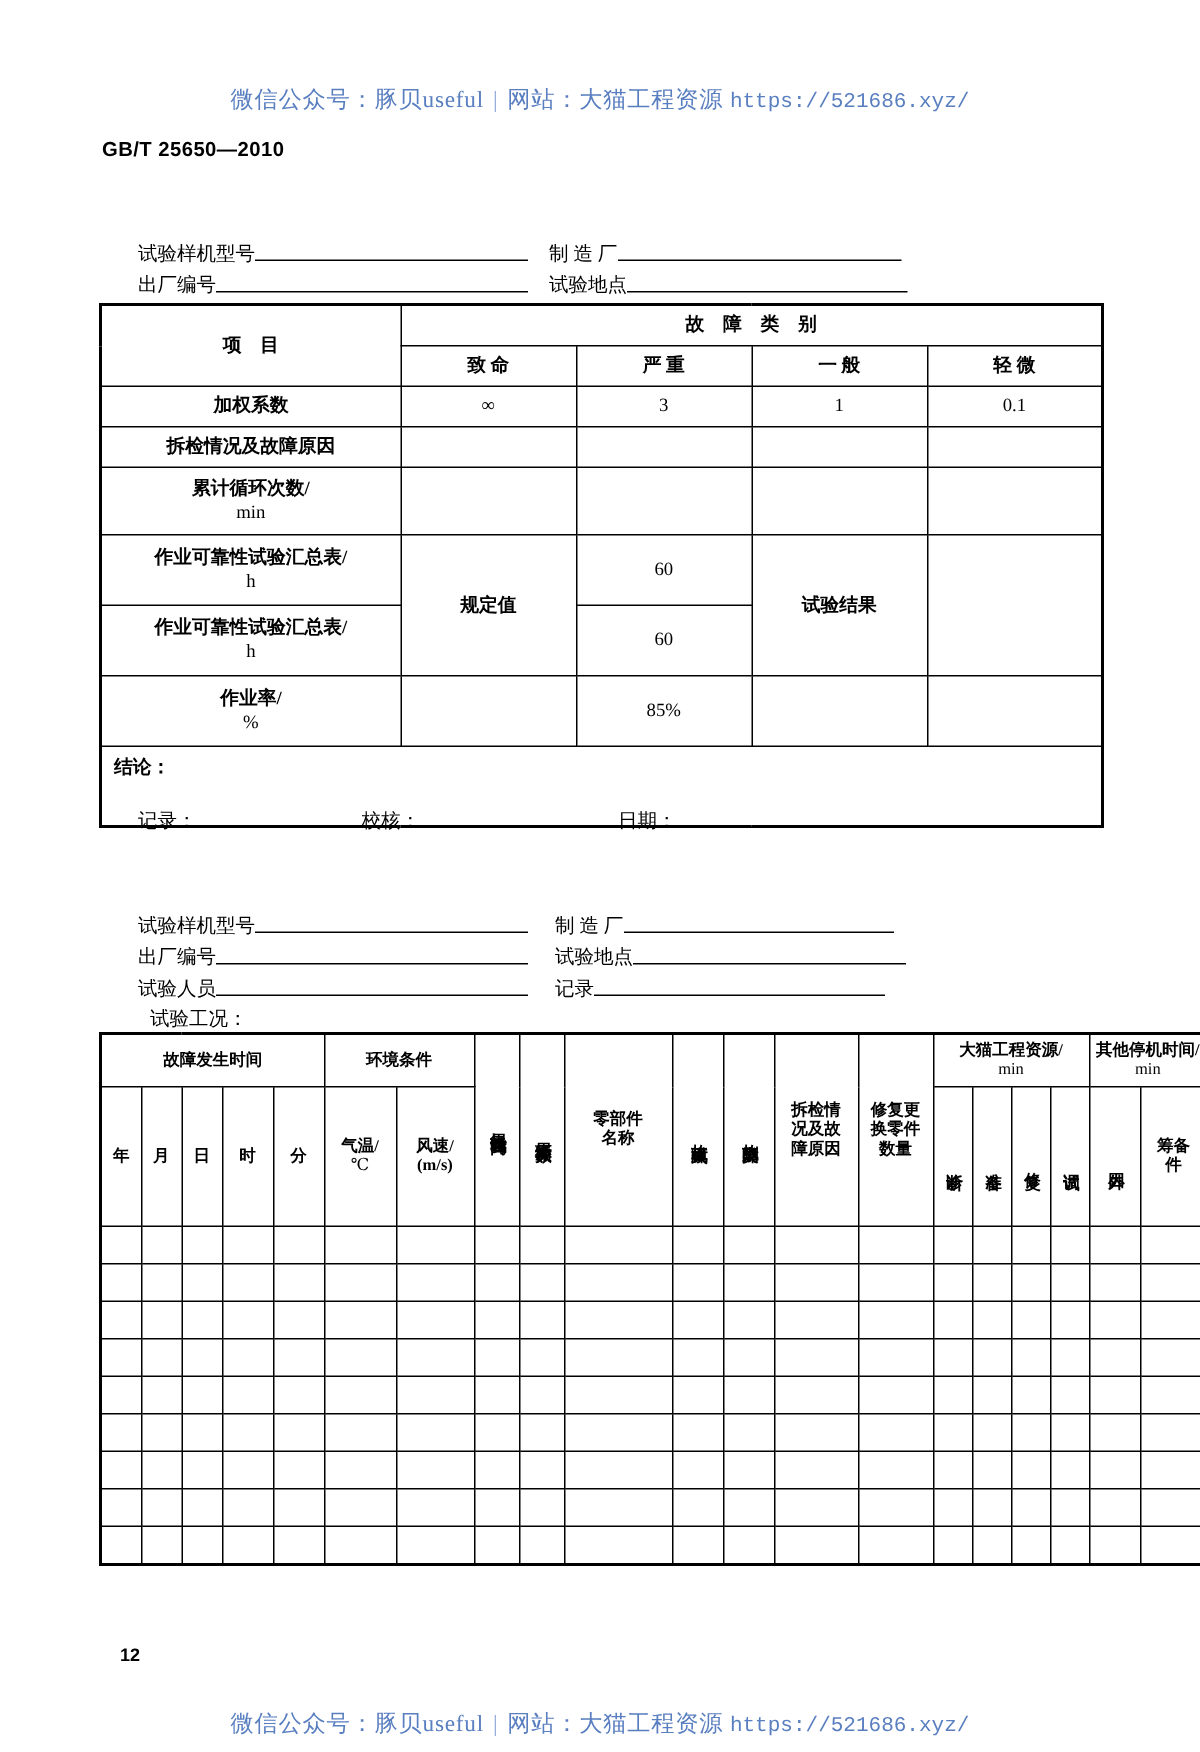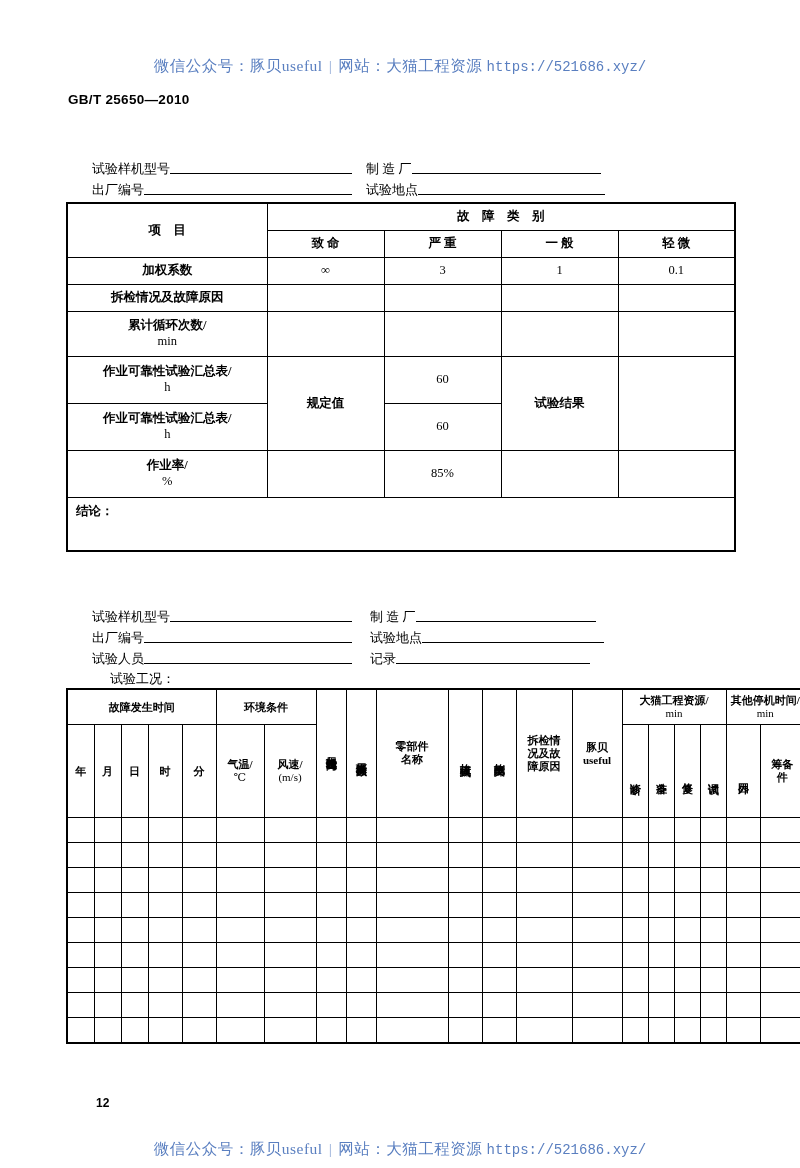--- a/index.html
+++ b/index.html
@@ -57,21 +57,20 @@
     letter-spacing: 0.3px;
   }
 
   .page-no {
     position: absolute;
     left: 80px;
     top: 1096px;
     font-family: "Liberation Sans", "DejaVu Sans", sans-serif;
     font-weight: bold;
     font-size: 12px;
-    margin-left: 16px;
   }
 
   
   .tbl-title {
     position: absolute;
     left: 0;
     width: 800px;
     text-align: center;
     font-weight: bold;
     font-size: 14.5px;
@@ -249,20 +248,28 @@
         <td class="num">85%</td>
         <td></td>
         <td></td>
       </tr>
       <tr>
         <td colspan="5" class="tl" style="height:46px; vertical-align:top; padding-top:6px !important;">结论：</td>
       </tr>
     </tbody>
   </table>
 
+  <div class="fieldrow" id="a7-footer">
+    <span class="lab">记录：</span>
+    <span class="rule" style="width:74px;"></span>
+    <span class="lab" style="padding-left:36px;">校核：</span>
+    <span class="rule" style="width:96px;"></span>
+    <span class="lab" style="padding-left:36px;">日期：</span>
+    <span class="rule" style="width:130px;"></span>
+  </div>
 
 
   <div class="fieldrow" style="left:92px; top:608px;">
     <span class="lab">试验样机型号</span>
     <span class="rule" style="width:182px;"></span>
   </div>
   <div class="fieldrow" style="left:370px; top:608px;">
     <span class="lab">制 造 厂</span>
     <span class="rule" style="width:180px;"></span>
   </div>
@@ -275,21 +282,21 @@
     <span class="rule" style="width:182px;"></span>
   </div>
   <div class="fieldrow" style="left:370px; top:650px;">
     <span class="lab">记录</span>
     <span class="rule" style="width:194px;"></span>
   </div>
   <div class="fieldrow" style="left:92px; top:650px;">
     <span class="lab">试验人员</span>
     <span class="rule" style="width:208px;"></span>
   </div>
-  <div class="fieldrow" style="left:110px; top:670px;">
+  <div class="fieldrow" style="left:100px; top:670px;">
     <span class="lab">试验工况：</span>
   </div>
 
   <table class="doc outer" id="table-a8">
     <colgroup>
       <col style="width:27px">
         <col style="width:27px">
         <col style="width:27px">
       <col style="width:34px">
         <col style="width:34px">
@@ -321,21 +328,21 @@
           <span class="vwrap">累计循环次数</span>
         </td>
         <td rowspan="2" style="padding:0 16px !important;font-family:Liberation Mono, monospace;">零部件名称</td>
         <td rowspan="2">
           <span class="vwrap">故障模式</span>
         </td>
         <td rowspan="2">
           <span class="vwrap">故障类别</span>
         </td>
         <td rowspan="2" style="padding:0 6px !important;">拆检情况及故障原因</td>
-        <td rowspan="2" style="padding:0 6px !important;">豚贝useful</td>
+        <td rowspan="2" style="padding:0 6px !important;">修复更换零件数量</td>
         <td colspan="4">
           <div>大猫工程资源/</div>
           <div style="font-weight:normal">min</div>
         </td>
         <td colspan="2">
           <div>其他停机时间/</div>
           <div style="font-weight:normal">min</div>
         </td>
       </tr>
       <tr>
@@ -343,21 +350,21 @@
         <td>月</td>
         <td>日</td>
         <td>时</td>
         <td>分</td>
         <td>
           <div>气温/</div>
           <div style="font-weight:normal">℃</div>
         </td>
         <td>
           <div>风速/</div>
-          <div style="font-weight:normal">(m/s)</div>
+          <div style="font-weight:bold">(m/s)</div>
         </td>
         <td>
           <span class="vwrap">诊断</span>
         </td>
         <td>
           <span class="vwrap">准备</span>
         </td>
         <td>
           <span class="vwrap">修复</span>
         </td>

